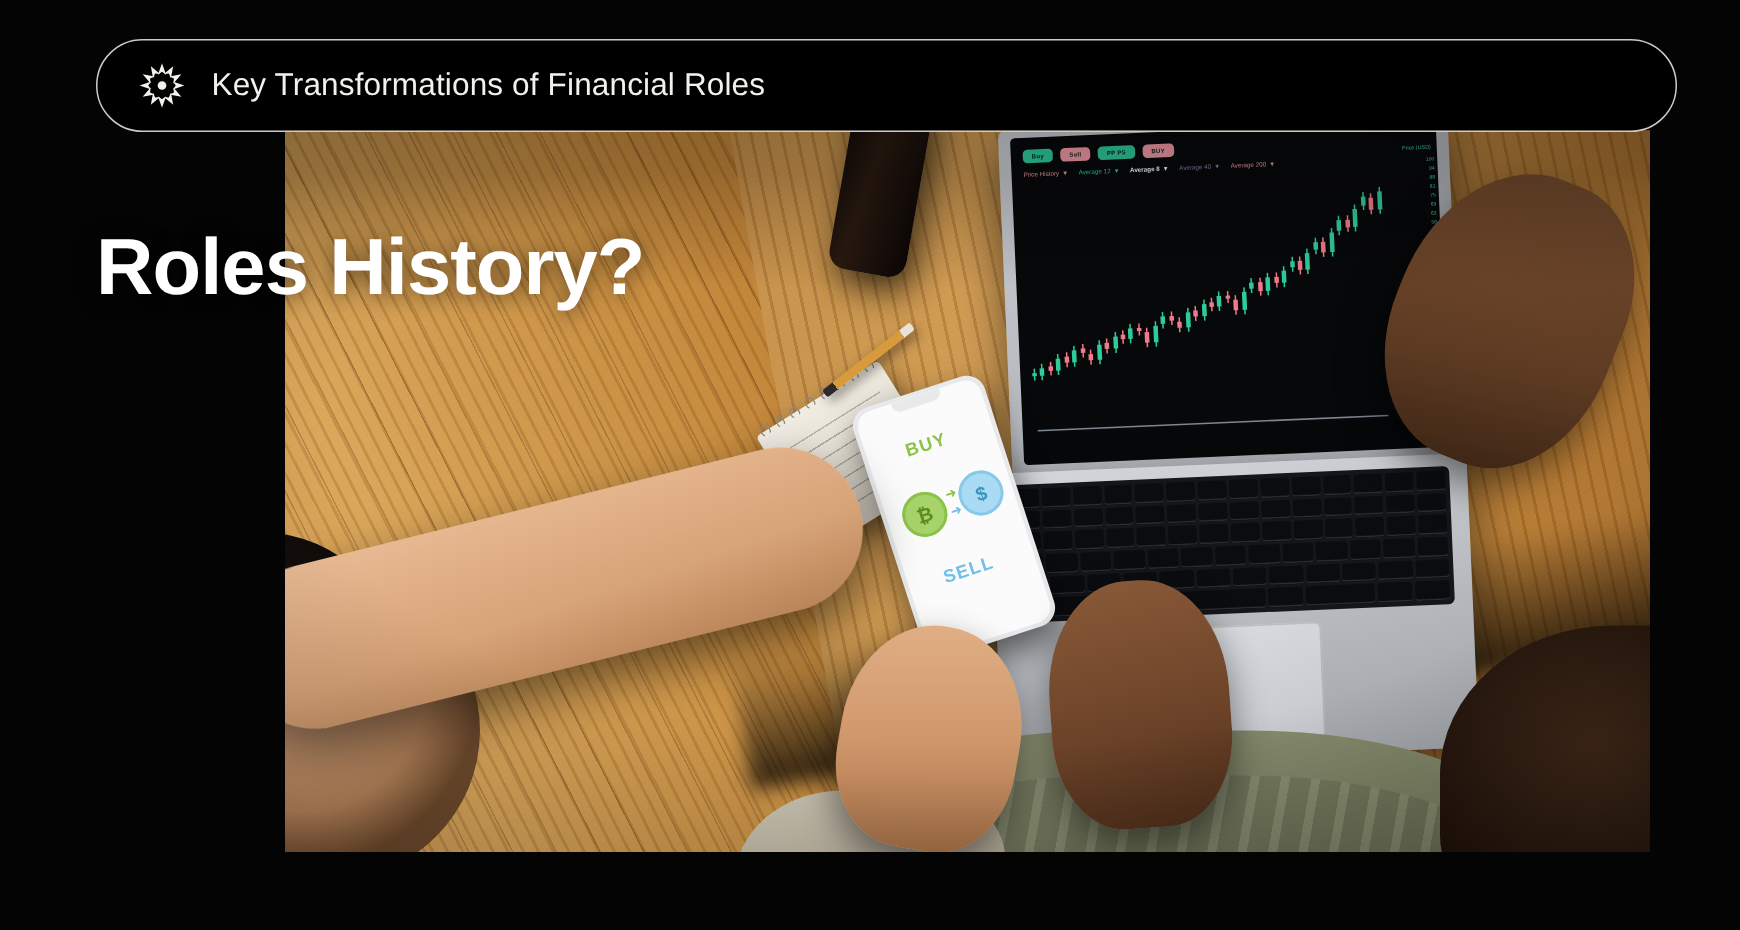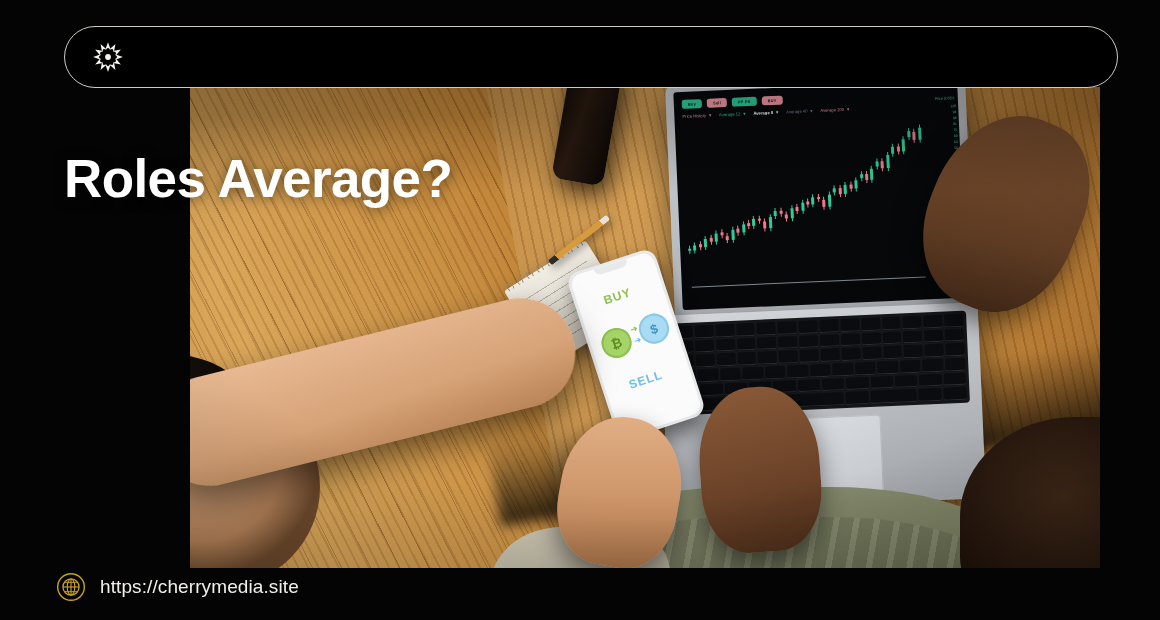--- a/index.html
+++ b/index.html
@@ -593,34 +593,21 @@
           <use href="#sp" transform="rotate(180 20 20)"></use>
           <use href="#sp" transform="rotate(210 20 20)"></use>
           <use href="#sp" transform="rotate(240 20 20)"></use>
           <use href="#sp" transform="rotate(270 20 20)"></use>
           <use href="#sp" transform="rotate(300 20 20)"></use>
           <use href="#sp" transform="rotate(330 20 20)"></use>
         </g>
         <circle cx="20" cy="20" r="3.4" fill="#f4f2ec"></circle>
       </svg>
     </span>
+    <span class="pill-title">Key Transformations of Financial Roles</span>
   </div>
 
   <h1 class="headline">
-    <span>Roles Average?</span>
+    <span>Roles History?</span>
   </h1>
 
-  <div class="footer">
-    <span class="globe-wrap">
-      <svg viewBox="0 0 32 32" width="30" height="30" aria-hidden="true">
-        <circle cx="16" cy="16" r="14.2" fill="none" stroke="#c9a227" stroke-width="1.5"></circle>
-        <circle cx="16" cy="16" r="8.6" fill="none" stroke="#c9a227" stroke-width="1.4"></circle>
-        <ellipse cx="16" cy="16" rx="4" ry="8.6" fill="none" stroke="#c9a227" stroke-width="1.2"></ellipse>
-        <line x1="7.4" y1="16" x2="24.6" y2="16" stroke="#c9a227" stroke-width="1.2"></line>
-        <line x1="9" y1="11" x2="23" y2="11" stroke="#c9a227" stroke-width="1"></line>
-        <line x1="9" y1="21" x2="23" y2="21" stroke="#c9a227" stroke-width="1"></line>
-        <line x1="16" y1="7.4" x2="16" y2="24.6" stroke="#c9a227" stroke-width="1.2"></line>
-      </svg>
-    </span>
-    <span class="footer-url">https://cherrymedia.site</span>
-  </div>
 
 </div>
 
 </body></html>

